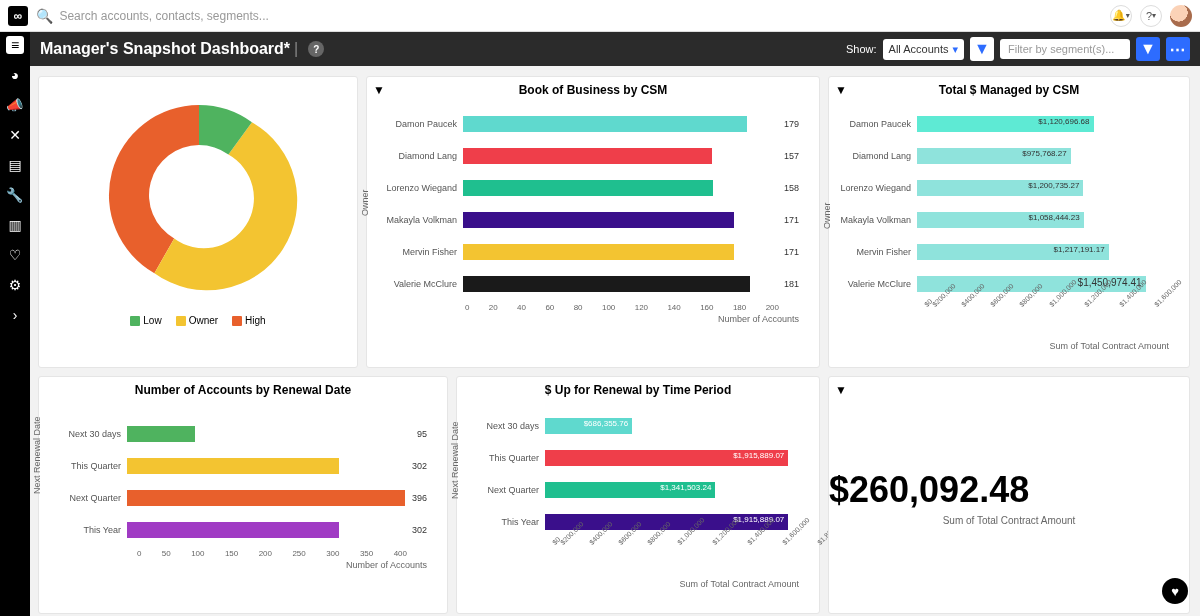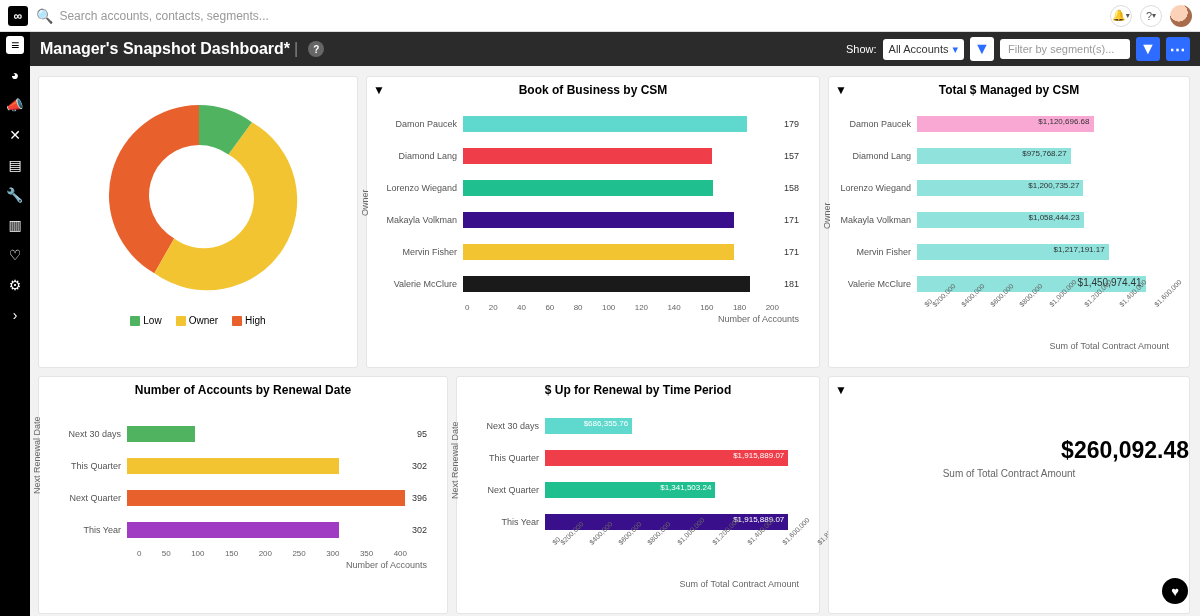--- a/index.html
+++ b/index.html
@@ -46,21 +46,21 @@
   .hrow { display:flex; align-items:center; height:26px; margin-bottom:6px; }
   .hrow .lbl { width:86px; text-align:right; font-size:9px; color:#555; padding-right:6px; white-space:nowrap; }
   .hrow .barwrap { flex:1; position:relative; height:16px; }
   .hrow .bar { height:100%; border-radius:0; }
   .hrow .val { font-size:9px; color:#333; margin-left:4px; position:relative; }
   .xaxis { display:flex; font-size:8px; color:#666; justify-content:space-between; margin:4px 0 0 92px; padding-right:20px; }
   .xaxis.rot span { transform: rotate(-45deg); transform-origin: left top; display:inline-block; white-space:nowrap; font-size:7px; }
   .xlabel { text-align:right; font-size:9px; color:#666; margin-top:2px; }
   .ylabel { position:absolute; left:-2px; top:50%; transform: rotate(-90deg) translateY(-50%); transform-origin:left top; font-size:9px; color:#666; }
 
-  .bignum { text-align:right; font-size:23px; font-weight:bold; margin-top:60px; }
+  .bignum { text-align:left; font-size:36px; font-weight:bold; margin-top:92px; }
   .bignum-sub { text-align:center; font-size:10px; color:#666; margin-top:4px; }
 
   .c3 .hrow .lbl, .c5 .hrow .lbl, .c4 .hrow .lbl { width:82px; }
   .c2 .hrow .lbl { width:90px; }
 
   .float-heart { position:absolute; right:12px; bottom:12px; width:26px;height:26px;border-radius:50%;background:#000;color:#fff;display:flex;align-items:center;justify-content:center;font-size:13px;cursor:pointer; }
 </style>
 </head>
 <body>
 
@@ -191,21 +191,21 @@
   </div>
 
   <div class="card c3">
     <span class="filter-ico">▼</span>
     <div class="ctitle">Total $ Managed by CSM</div>
     <div class="hbars" id="hb-managed" style="margin-top:8px;">
         <div class="ylabel">Owner</div>
         <div class="hrow">
           <div class="lbl">Damon Paucek</div>
           <div class="barwrap">
-            <div class="bar" style="width:70.04%;background:#f9a8d4;position:relative;">
+            <div class="bar" style="width:70.04%;background:#5eead4;position:relative;">
               <span class="val" style="position:absolute;right:4px;top:1px;color:#333;font-size:8px;">$1,120,696.68</span>
             </div>
           </div>
         </div>
         <div class="hrow">
           <div class="lbl">Diamond Lang</div>
           <div class="barwrap">
             <div class="bar" style="width:60.99%;background:#8fe3dc;position:relative;">
               <span class="val" style="position:absolute;right:4px;top:1px;color:#333;font-size:8px;">$975,768.27</span>
             </div>

